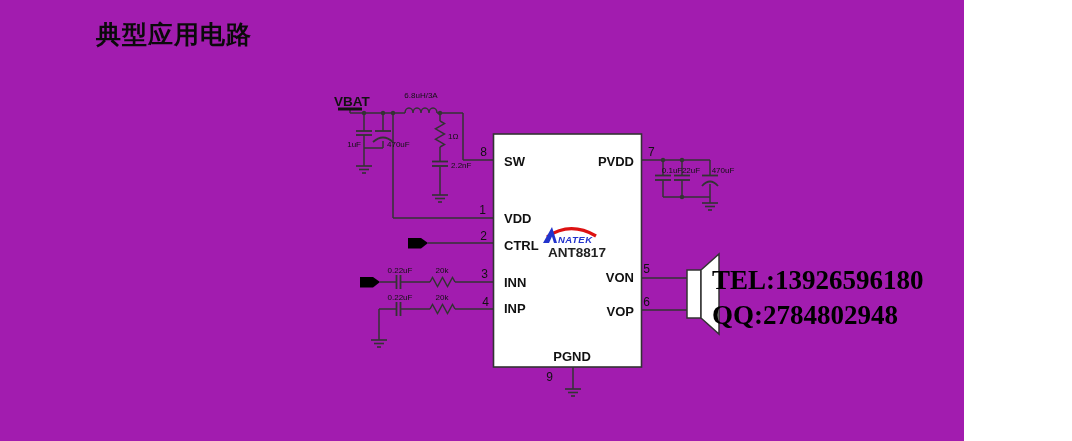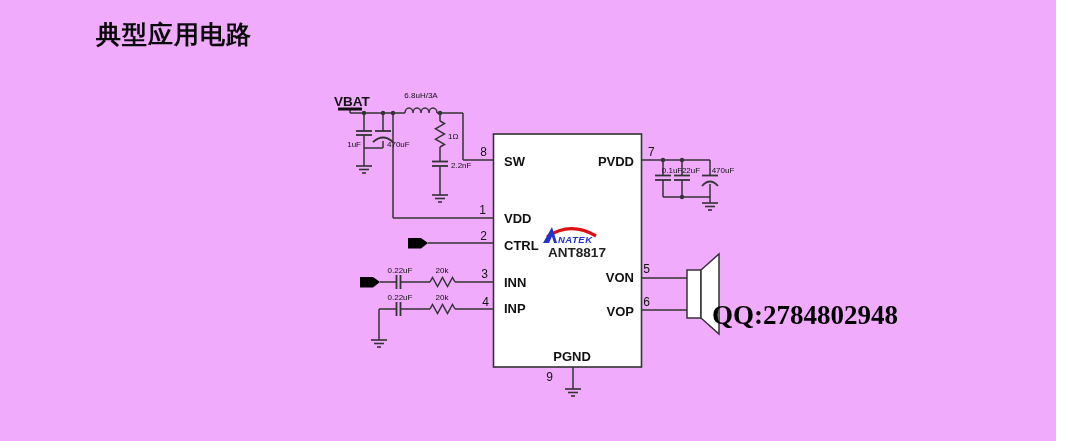--- a/index.html
+++ b/index.html
@@ -1,19 +1,19 @@
 <!DOCTYPE html>
 <html><head>
 <meta charset="utf-8">
 <style>
   html,body{margin:0;padding:0;background:#ffffff;}
   .stage{
     position:relative;
-    width:1056px;height:441px;
-    background:#f0abfc;
+    width:964px;height:441px;
+    background:#a21caf;
     overflow:hidden;
     font-family:"Liberation Sans", sans-serif;
   }
   .page-title{
     position:absolute;left:96px;top:18px;
     font-size:25px;font-weight:bold;color:#0a0a0a;
     font-family:"Liberation Sans", sans-serif;
     letter-spacing:1px;
   }
   .circuit-svg{position:absolute;left:0;top:0;}
@@ -209,15 +209,16 @@
       <text x="723" y="173" font-size="8" fill="#111" text-anchor="middle">470uF</text>
       <use href="#gnd" x="710" y="203"></use>
     </g>
 
     <g stroke="#333" stroke-width="1.5" fill="#ffffff">
       <rect x="687" y="270" width="14" height="48"></rect>
       <polygon points="701,270 719,254 719,334 701,318"></polygon>
     </g>
   </svg>
 
+  <div class="contact tel">TEL:13926596180</div>
   <div class="contact qq">QQ:2784802948</div>
 
 </div>
 
 </body></html>

